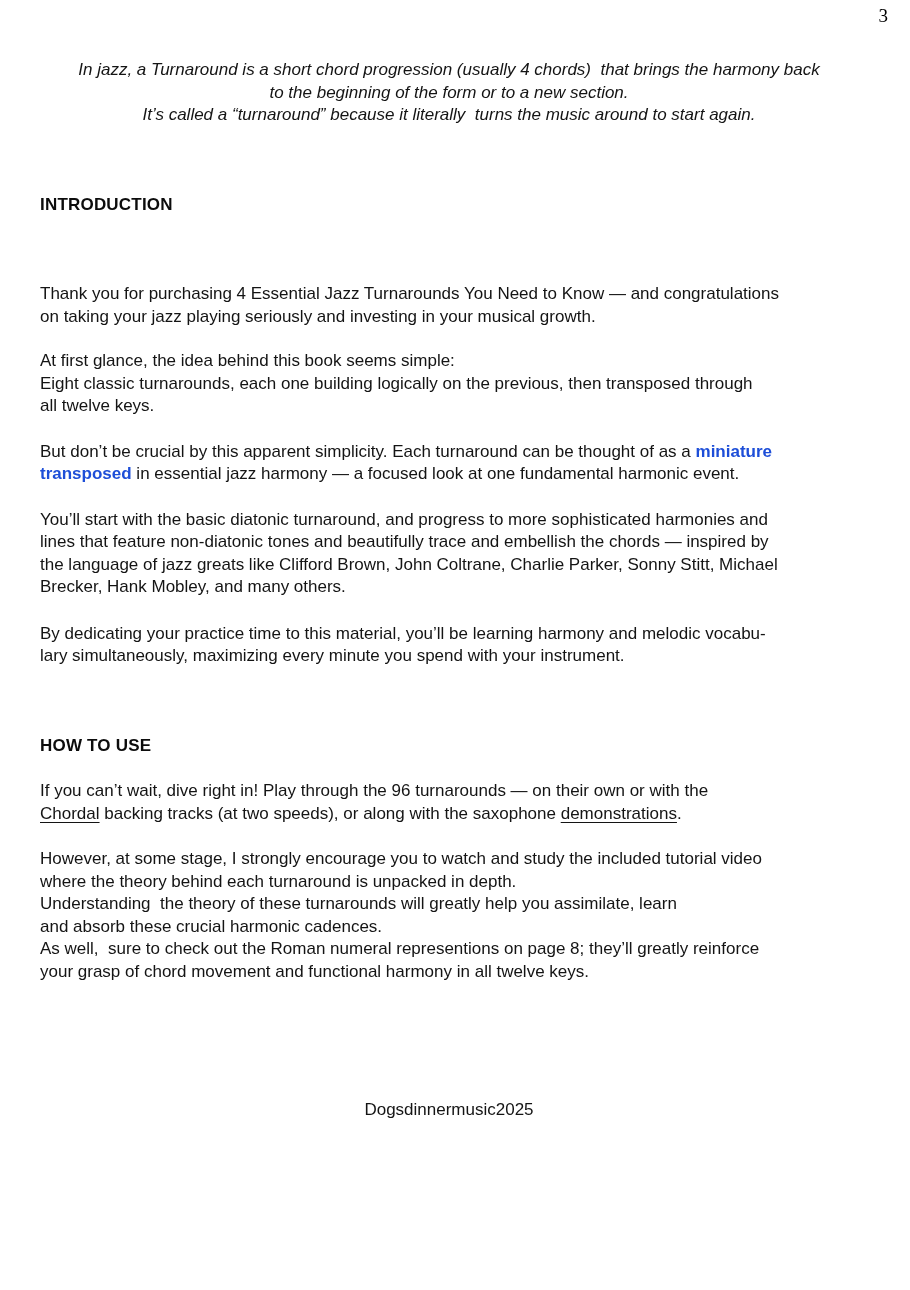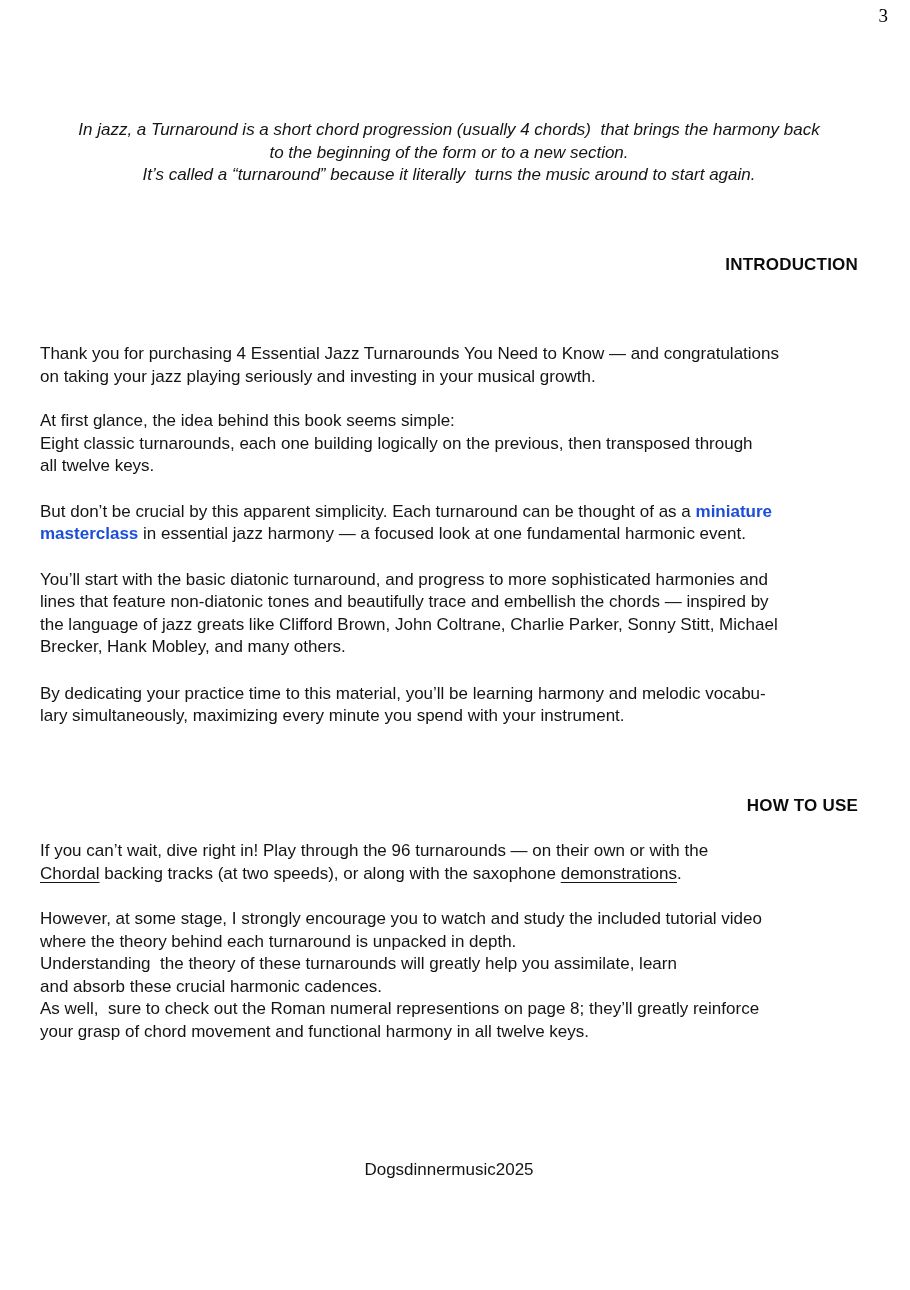--- a/index.html
+++ b/index.html
@@ -17,33 +17,33 @@
   .page-number {
     position: absolute;
     top: 5px;
     right: 22px;
     font-family: "Liberation Serif", serif;
     font-size: 19px;
     line-height: 22px;
     color: #000;
   }
   .content {
-    padding: 119px 40px 0 40px;
+    padding: 59px 40px 0 40px;
     box-sizing: border-box;
     width: 898px;
   }
   .quote {
     margin: 0;
     text-align: center;
     font-style: italic;
     white-space: pre-wrap;
   }
   .heading {
     margin: 67px 0 0 0;
-    text-align: right;
+    text-align: left;
     font-weight: 700;
     font-size: 17px;
     letter-spacing: 0.2px;
     color: #0c0c0c;
   }
   .heading.first { margin-top: 67px; }
   .para {
     margin: 23px 0 0 0;
     white-space: pre-wrap;
   }
@@ -76,21 +76,21 @@
 
   <h2 class="heading first">INTRODUCTION</h2>
 
   <p class="para after-heading">Thank you for purchasing 4 Essential Jazz Turnarounds You Need to Know — and congratulations
 on taking your jazz playing seriously and investing in your musical growth.</p>
 
   <p class="para gap-22">At first glance, the idea behind this book seems simple:
 Eight classic turnarounds, each one building logically on the previous, then transposed through
 all twelve keys.</p>
 
-  <p class="para rich"><span>But don’t be crucial by this apparent simplicity. Each turnaround can be thought of as a </span><b>miniature</b><br><b>masterclass</b><span> in essential jazz harmony — a focused look at one fundamental harmonic event.</span></p>
+  <p class="para rich"><span>But don’t be crucial by this apparent simplicity. Each turnaround can be thought of as a </span><b>miniature</b><br><b>transposed</b><span> in essential jazz harmony — a focused look at one fundamental harmonic event.</span></p>
 
 
   <p class="para">You’ll start with the basic diatonic turnaround, and progress to more sophisticated harmonies and
 lines that feature non-diatonic tones and beautifully trace and embellish the chords — inspired by
 the language of jazz greats like Clifford Brown, John Coltrane, Charlie Parker, Sonny Stitt, Michael
 Brecker, Hank Mobley, and many others.</p>
 
   <p class="para gap-24">By dedicating your practice time to this material, you’ll be learning harmony and melodic vocabu-
 lary simultaneously, maximizing every minute you spend with your instrument.</p>
 

